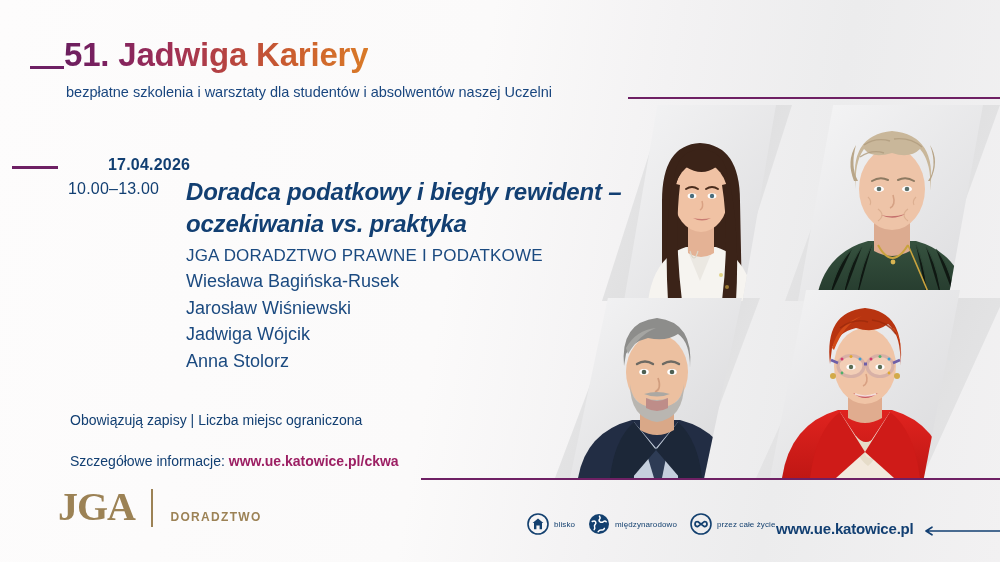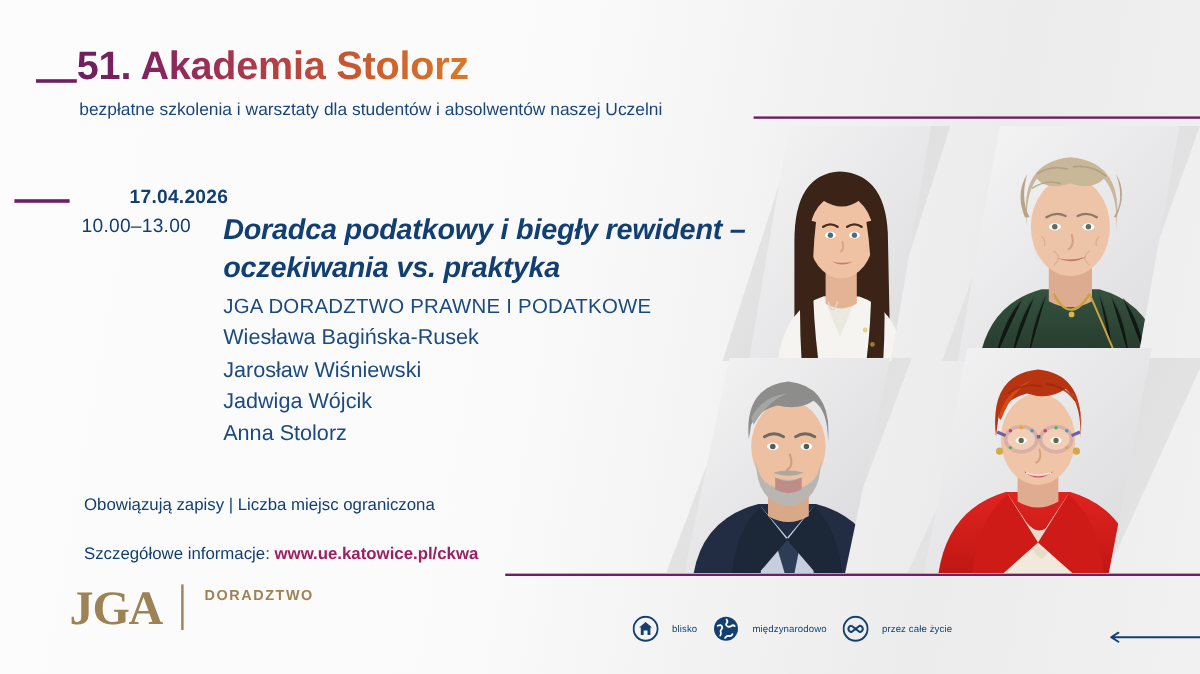--- a/index.html
+++ b/index.html
@@ -65,34 +65,34 @@
     font-size:18px;line-height:26.5px;color:#1b4a80;
   }
 
   
   .reg{position:absolute;left:70px;top:410px;}
   .reg-line1{font-size:14px;line-height:21px;color:#123f72;}
   .reg-line2{font-size:14px;line-height:21px;color:#123f72;margin-top:20px;}
   .reg-url{font-weight:bold;color:#9c1f63;}
 
   
-  .jga{position:absolute;left:58px;top:487px;display:flex;align-items:flex-start;gap:8px;}
+  .jga{position:absolute;left:58px;top:487px;display:flex;align-items:flex-end;gap:8px;}
   .jga-mark{
     font-family:"Liberation Serif", serif;
     font-size:40px;font-weight:bold;color:#9c8255;letter-spacing:-1px;
     line-height:40px;
   }
   .jga-bar{width:1.5px;height:38px;background:#9c8255;margin:0 10px 0 8px;}
   .jga-txt{font-size:12px;line-height:19px;color:#9c8255;letter-spacing:1.3px;font-weight:bold;}
 
   
   .footer-icons{position:absolute;left:527px;top:513px;display:flex;align-items:center;gap:0;}
   .ficon{display:flex;align-items:center;margin-right:13px;}
   .ficon svg{display:block;}
-  .ficon-label{font-size:8px;color:#13406f;margin-left:11px;white-space:nowrap;letter-spacing:.1px;}
+  .ficon-label{font-size:8px;color:#13406f;margin-left:5px;white-space:nowrap;letter-spacing:.1px;}
 
   .footer-url{
     position:absolute;left:776px;top:520px;
     font-size:15px;font-weight:bold;color:#123f72;letter-spacing:-.2px;white-space:nowrap;
   }
   .footer-arrow{position:absolute;left:921px;top:526px;width:79px;height:10px;}
 
   
   .collage{position:absolute;left:560px;top:100px;width:440px;height:378px;}
   .shape{position:absolute;overflow:hidden;}
@@ -115,21 +115,21 @@
 <body>
 
 <div class="banner">
 
   <div class="rule rule-51"></div>
   <div class="rule rule-subtitle"></div>
   <div class="rule rule-date"></div>
   <div class="rule rule-bottom"></div>
 
   <div class="title">
-    <span class="num">51</span><span>.</span> <span>Akademia Stolorz</span>
+    <span class="num">51</span><span>.</span> <span>Jadwiga Kariery</span>
   </div>
   <div class="subtitle">bezpłatne szkolenia i warsztaty dla studentów i absolwentów naszej Uczelni</div>
 
   <div class="date">17.04.2026</div>
   <div class="time">10.00–13.00</div>
 
   <div class="headline">Doradca podatkowy i biegły rewident – oczekiwania vs. praktyka</div>
 
   <div class="speakers">
     <div class="company">JGA DORADZTWO PRAWNE I PODATKOWE</div>
@@ -178,20 +178,21 @@
       <span>
         <svg width="22" height="22" viewBox="0 0 22 22">
           <circle cx="11" cy="11" r="10" fill="none" stroke="#13406f" stroke-width="1.6"></circle>
           <path d="M7.6 8.5 A2.6 2.6 0 1 0 7.6 13.7 L14.4 8.5 A2.6 2.6 0 1 1 14.4 13.7 L7.6 8.5" fill="none" stroke="#13406f" stroke-width="1.7"></path>
         </svg>
       </span>
       <span class="ficon-label">przez całe życie</span>
     </div>
   </div>
 
+  <div class="footer-url">www.ue.katowice.pl</div>
   <svg class="footer-arrow" viewBox="0 0 79 10">
     <path d="M79 5 L5 5 M5 5 L11 1.2 M5 5 L11 8.8" fill="none" stroke="#123f72" stroke-width="1.6" stroke-linecap="round" stroke-linejoin="round"></path>
   </svg>
 
   <div class="collage">
 
     <div class="panel panel-a"></div>
     <div class="panel panel-b"></div>
     <div class="panel panel-c"></div>
     <div class="panel panel-d"></div>

